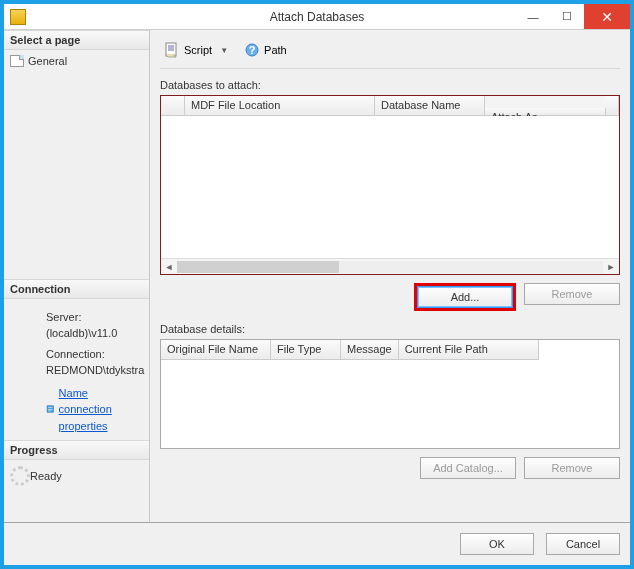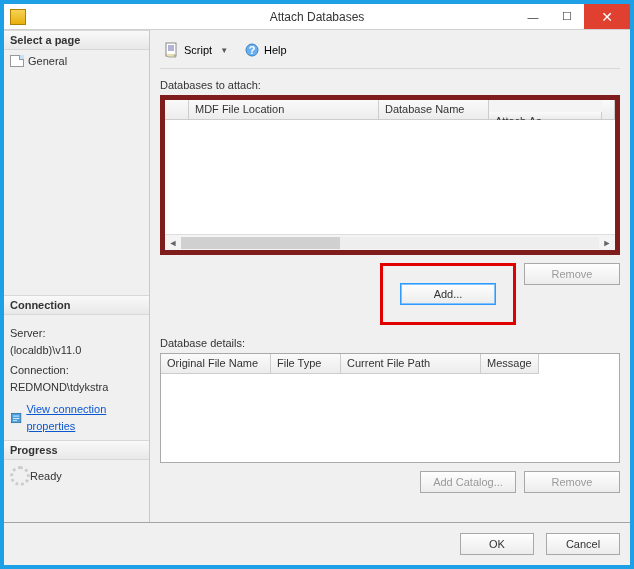--- a/index.html
+++ b/index.html
@@ -51,21 +51,21 @@
   .left-content { padding:4px 6px; }
   .page-item {
     display:flex; align-items:center; gap:4px; padding:1px 0;
     color:#333;
   }
   .page-icon { width:14px; height:12px;
     background:#fff; border:1px solid #999;
     position:relative;
   }
   .page-icon::after{content:"";position:absolute;right:-1px;top:-1px;width:4px;height:4px;background:#c8e0f8;border-left:1px solid #999;border-bottom:1px solid #999;}
-  .conn-block { padding:6px 6px; color:#333; line-height:1.5; }
+  .conn-block { padding:6px 6px; color:#333; line-height:1.5;margin-left:36px; }
   .conn-label { margin-top:4px; }
   .conn-link { display:flex; align-items:center; gap:4px; margin-top:6px;}
   .conn-link a { color:#0b57d0; text-decoration:underline; cursor:pointer; }
   .link-icon { width:14px; height:14px; }
   .progress-block { padding:6px 6px; display:flex; align-items:center; gap:0; color:#333;}
   .spinner {
     width:20px;height:20px;border-radius:50%;
     border:3px dotted #ccc;
   }
   .left-spacer { flex:1; }
@@ -73,22 +73,22 @@
   .toolbar {
     display:flex; align-items:center; gap:4px;
     padding:4px 0 8px 0; border-bottom:1px solid #d8d8d8;
     margin-bottom:10px;
   }
   .tool-btn { display:flex; align-items:center; gap:4px; padding:2px 4px; cursor:pointer;}
   .tool-icon { width:16px;height:16px; }
   .dropdown-caret { font-size:8px; color:#555; margin:0 4px; }
   .label { color:#333; margin-bottom:4px; display:block;}
   .grid {
-    border:5px solid #7f1d1d; background:#fff;
-    height:160px; display:flex; flex-direction:column;
+    border:1px solid #7f1d1d; background:#fff;
+    height:180px; display:flex; flex-direction:column;
     position:relative;
   }
   .grid-header {
     display:flex; background:#f4f4f4; border-bottom:1px solid #ccc;
     height:20px; align-items:stretch;
   }
   .grid-header .gh {
     border-right:1px solid #ccc; padding:3px 6px; color:#333;
     background:linear-gradient(#fafafa,#ececec);
   }
@@ -107,21 +107,21 @@
   .scroll-thumb { position:absolute; left:0; top:0; height:100%; width:38%; background:#d0d0d0;}
   .btn-row { display:flex; justify-content:flex-end; gap:8px; margin:8px 0 12px 0;}
   .btn {
     width:96px; height:22px; border:1px solid #a8a8a8;
     background:linear-gradient(#fefefe,#ececec);
     color:#333; display:flex; align-items:center; justify-content:center;
     cursor:pointer;
   }
   .btn.disabled { color:#9a9a9a; cursor:default;}
   .btn.focus { border:1px solid #3399ff; box-shadow: inset 0 0 0 1px #7ac3ff;}
-  .highlight-box { border:3px solid #e00000; padding:17px; }
+  .highlight-box { border:3px solid #e00000; padding:0; }
   .grid2 {
     border:1px solid #aaa; background:#fff; height:110px;
     display:flex; flex-direction:row;
   }
   .grid2 .grid-header .d1{width:110px;}
   .grid2 .grid-header .d2{width:70px;}
   .grid2 .grid-header .d3{width:140px;}
   .grid2 .grid-header .d4{flex:1;}
   .footer {
     border-top:1px solid #a3a3a3;
@@ -170,21 +170,21 @@
         <div>(localdb)\v11.0</div>
         <div class="conn-label">Connection:</div>
         <div>REDMOND\tdykstra</div>
         <div class="conn-link">
           <svg class="link-icon" viewBox="0 0 16 16">
               <rect x="2" y="2" width="12" height="12" fill="#4aa0e0" stroke="#2a70a0"></rect>
               <rect x="4" y="5" width="8" height="1" fill="#fff"></rect>
               <rect x="4" y="8" width="8" height="1" fill="#fff"></rect>
               <rect x="4" y="11" width="5" height="1" fill="#fff"></rect>
             </svg>
-          <a>View connection properties</a>
+          <a>Name connection properties</a>
         </div>
       </div>
 
       <div class="section-header">Progress</div>
       <div class="progress-block">
         <div class="spinner"></div>
         <span>Ready</span>
       </div>
       <div style="height:30px;"></div>
     </div>
@@ -201,21 +201,21 @@
               <line x1="4" y1="8" x2="10" y2="8" stroke="#66a"></line>
             </svg>
           <span>Script</span>
           <span class="dropdown-caret">▼</span>
         </div>
         <div class="tool-btn">
           <svg class="tool-icon" viewBox="0 0 16 16">
               <circle cx="8" cy="8" r="6" fill="#6ab0f0" stroke="#3a80c0"></circle>
               <text x="8" y="12" text-anchor="middle" font-size="10" fill="#fff" font-weight="bold">?</text>
             </svg>
-          <span>Help</span>
+          <span>Path</span>
         </div>
       </div>
 
       <span class="label">Databases to attach:</span>
       <div class="grid">
         <div class="grid-header">
           <div class="gh rowhead"></div>
           <div class="gh c1">MDF File Location</div>
           <div class="gh c2">Database Name</div>
           <div class="gh c3">Attach As</div>
@@ -240,22 +240,22 @@
         <div class="btn disabled">
           <span>Remove</span>
         </div>
       </div>
 
       <span class="label">Database details:</span>
       <div class="grid2">
         <div class="grid-header">
           <div class="gh d1">Original File Name</div>
           <div class="gh d2">File Type</div>
+          <div class="gh d4">Message</div>
           <div class="gh d3">Current File Path</div>
-          <div class="gh d4">Message</div>
         </div>
         <div class="grid-body"></div>
       </div>
 
       <div class="btn-row">
         <div class="btn disabled">
           <span>Add Catalog...</span>
         </div>
         <div class="btn disabled">
           <span>Remove</span>

